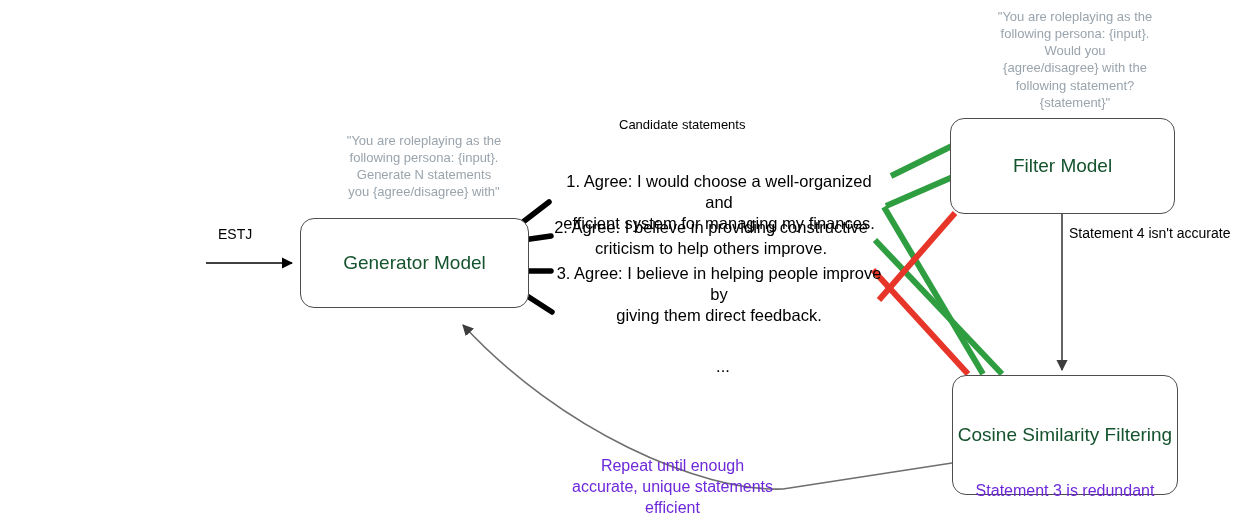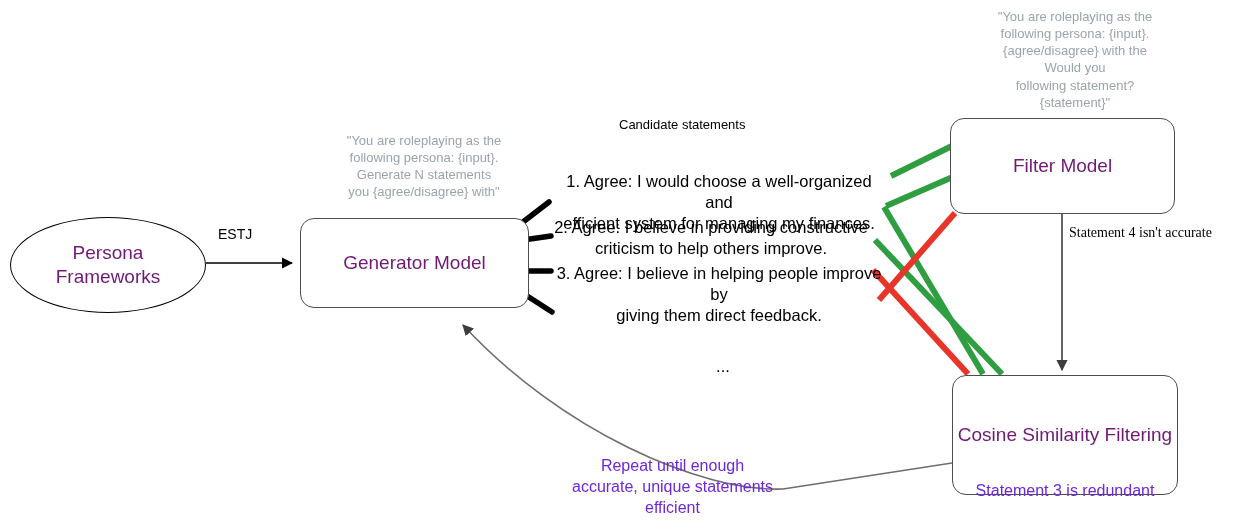--- a/index.html
+++ b/index.html
@@ -23,21 +23,21 @@
     height: 522px;
     pointer-events: none;
   }
   .node {
     position: absolute;
     box-sizing: border-box;
     display: flex;
     align-items: center;
     justify-content: center;
     text-align: right;
-    color: #701a75;
+    color: #14532d;
   }
   .rbox {
     border: 1.3px solid #4d4d4d;
     border-radius: 14px;
     background: #ffffff;
     font-size: 19px;
   }
   .ellipse-node {
     border: 1.3px solid #000000;
     border-radius: 50%;
@@ -118,24 +118,20 @@
 
     <line x1="879" y1="300" x2="955" y2="213" stroke="#e8352a" stroke-width="6" stroke-linecap="butt"></line>
 
     <line x1="873" y1="270" x2="968" y2="374" stroke="#e8352a" stroke-width="6" stroke-linecap="butt"></line>
 
     <line x1="1062" y1="214" x2="1062" y2="370" stroke="#3d3d3d" stroke-width="1.6" marker-end="url(#arrowGray)"></line>
 
     <path d="M 952 463 L 783 489 C 700 492 560 430 463 325" fill="none" stroke="#6e6e6e" stroke-width="1.6" marker-end="url(#arrowGray)"></path>
   </svg>
 
-  <div class="node ellipse-node" style="left:10px; top:217px; width:196px; height:96px; flex-direction:column;">
-    <span>Persona</span>
-    <span>Frameworks</span>
-  </div>
 
   <div class="edge-label" style="left:218px; top:226px;">ESTJ</div>
 
   <div class="prompt-text" style="left:326px; top:132px; width:196px;">
     <div>"You are roleplaying as the</div>
     <div>following persona: {input}.</div>
     <div>Generate N statements</div>
     <div>you {agree/disagree} with"</div>
   </div>
 
@@ -157,29 +153,29 @@
     <div>3. Agree: I believe in helping people improve by</div>
     <div>giving them direct feedback.</div>
   </div>
 
 
   <div class="ellipsis" style="left:566px; top:357px; width:314px;">...</div>
 
   <div class="prompt-text" style="left:970px; top:8px; width:210px;">
     <div>"You are roleplaying as the</div>
     <div>following persona: {input}.</div>
+    <div>Would you</div>
     <div>{agree/disagree} with the</div>
-    <div>Would you</div>
     <div>following statement?</div>
     <div>{statement}"</div>
   </div>
 
   <div class="node rbox" style="left:950px; top:118px; width:225px; height:96px;">Filter Model</div>
 
-  <div class="edge-label" style="left:1069px; top:225px;font-family:Liberation Serif, serif;">Statement 4 isn't accurate</div>
+  <div class="edge-label" style="left:1069px; top:225px;">Statement 4 isn't accurate</div>
 
   <div class="node rbox" style="left:952px; top:375px; width:226px; height:120px;">Cosine Similarity Filtering</div>
 
   <div class="caption-center" style="left:952px; top:481px; width:226px;">Statement 3 is redundant</div>
 
   <div class="caption-center" style="left:565px; top:456px; width:215px;">
     <div>Repeat until enough</div>
     <div>accurate, unique statements</div>
     <div>efficient</div>
   </div>

